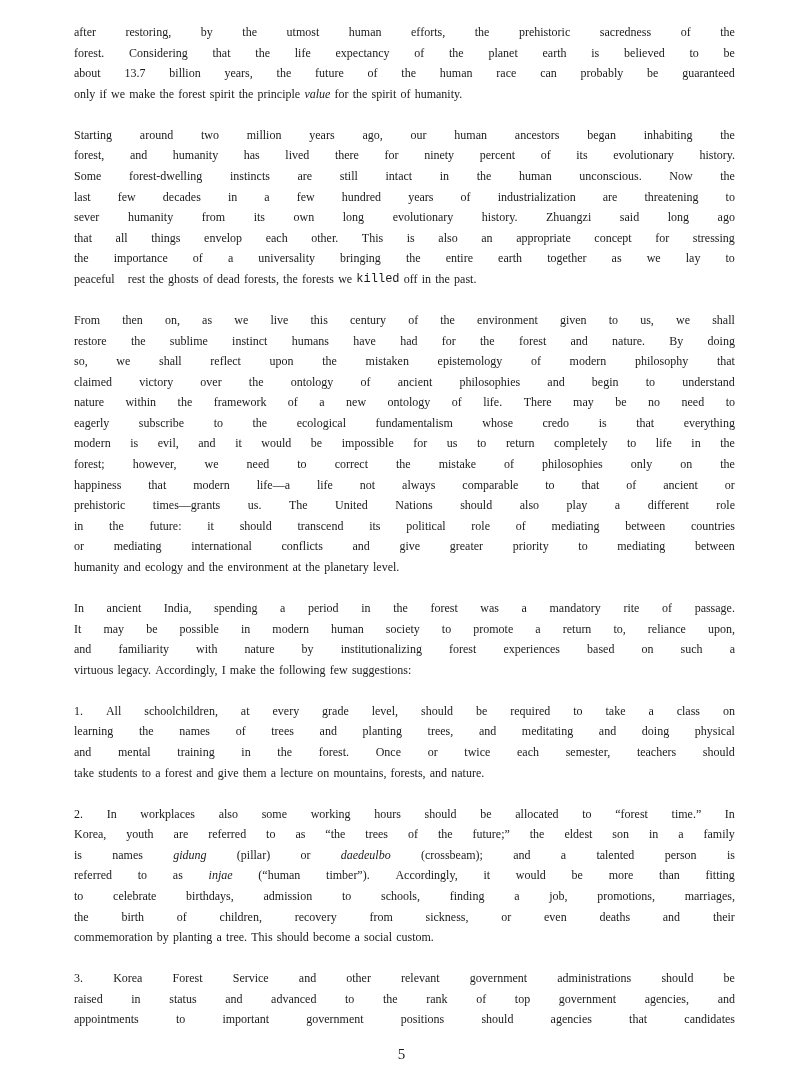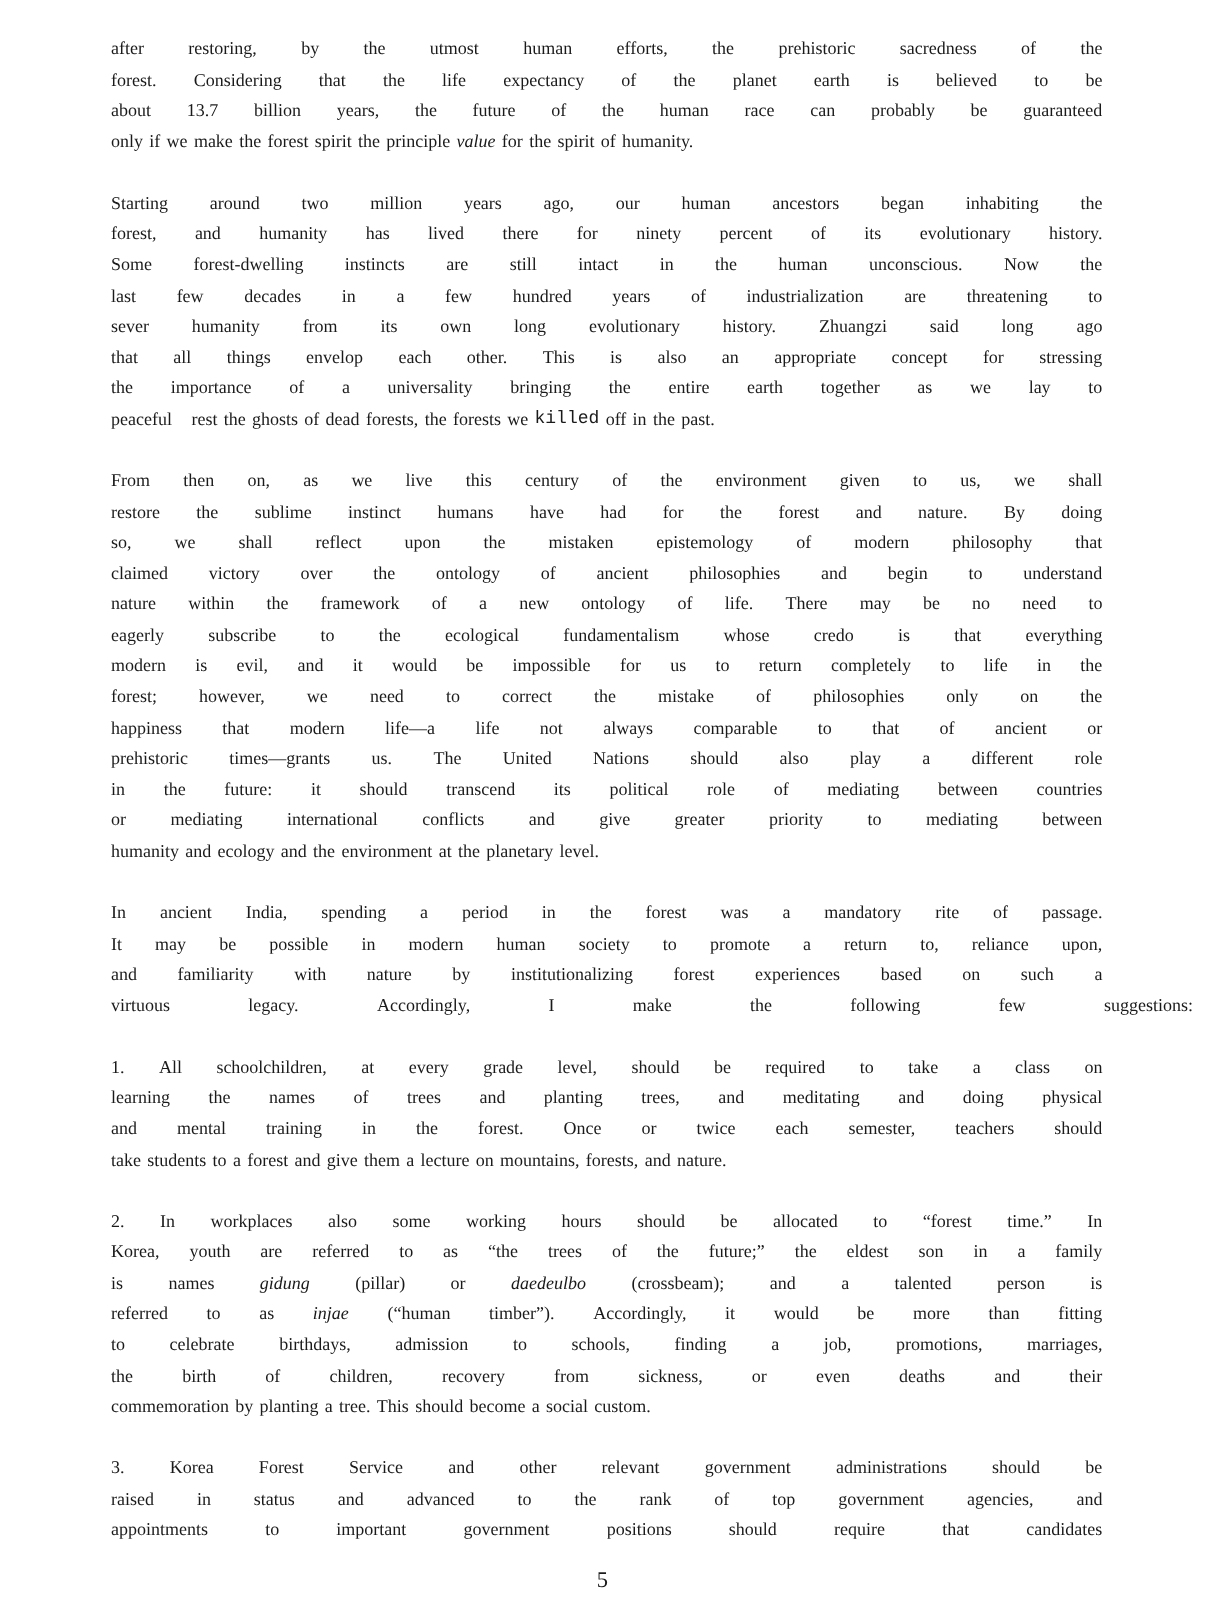--- a/index.html
+++ b/index.html
@@ -507,21 +507,21 @@
           <span>institutionalizing</span>
           <span>forest</span>
           <span>experiences</span>
           <span>based</span>
           <span>on</span>
           <span>such</span>
           <span>a</span>
         </span>
       </div>
       <div class="line">
-        <span class="line-inner" style="justify-content: flex-start; gap: 48px;">
+        <span class="line-inner" style="justify-content: flex-start;">
           <span style="margin-right: 4.2px;">virtuous</span>
           <span style="margin-right: 4.2px;">legacy.</span>
           <span style="margin-right: 4.2px;">Accordingly,</span>
           <span style="margin-right: 4.2px;">I</span>
           <span style="margin-right: 4.2px;">make</span>
           <span style="margin-right: 4.2px;">the</span>
           <span style="margin-right: 4.2px;">following</span>
           <span style="margin-right: 4.2px;">few</span>
           <span>suggestions:</span>
         </span>
@@ -755,20 +755,20 @@
         </span>
       </div>
       <div class="line">
         <span class="line-inner">
           <span>appointments</span>
           <span>to</span>
           <span>important</span>
           <span>government</span>
           <span>positions</span>
           <span>should</span>
-          <span>require</span>
+          <span>agencies</span>
           <span>that</span>
           <span>candidates</span>
         </span>
       </div>
     </div>
   </div>
 <div class="page-number">5</div>
 
 </body></html>

